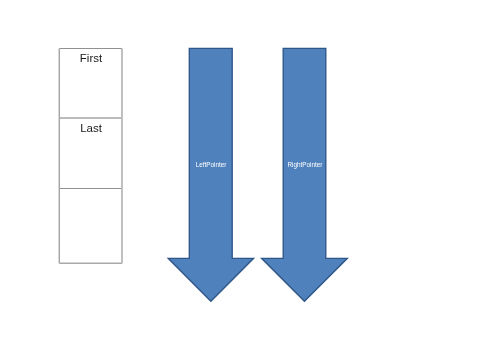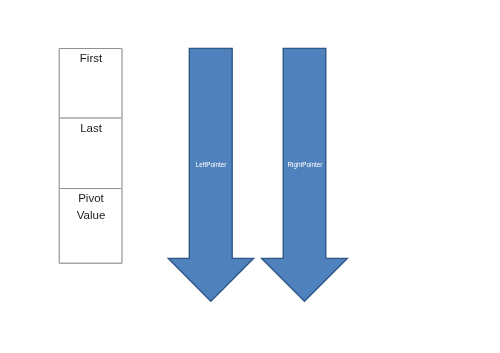--- a/index.html
+++ b/index.html
@@ -79,23 +79,20 @@
       <line x1="59.3" y1="263.25" x2="122.0" y2="263.25" stroke="#a8a8a8" stroke-width="1.4"></line>
       <line x1="59.3" y1="48.5" x2="59.3" y2="263.25" stroke="#a5a5a5" stroke-width="1.45"></line>
       <line x1="122.0" y1="48.5" x2="122.0" y2="263.25" stroke="#bdbdbd" stroke-width="1.9"></line>
     </svg>
     <div class="cell cell-1">
       <span>First</span>
     </div>
     <div class="cell cell-2">
       <span>Last</span>
     </div>
-    <div class="cell cell-3">
-      <span class="multiline">Pivot<br>Value</span>
-    </div>
   </div>
 
   <svg class="arrow-svg" style="left:0px; top:0px; width:500px; height:353px;">
     <polygon class="arrow-shape" points="189.3,48.3 232.2,48.3 232.2,258.3 253.6,258.3 210.85,301.3 168.2,258.3 189.3,258.3" fill="#4f81bd" stroke="#2e5687" stroke-width="1.35" stroke-linejoin="miter"></polygon>
     <polygon class="arrow-shape" points="283.2,48.3 325.8,48.3 325.8,258.3 347.35,258.3 304.45,301.3 261.55,258.3 283.2,258.3" fill="#4f81bd" stroke="#2e5687" stroke-width="1.35" stroke-linejoin="miter"></polygon>
   </svg>
 
   <div class="arrow-label" style="left: 180.8px; top: 160.5px; width: 60px; color: rgb(255, 255, 255);">
     <span>LeftPointer</span>
   </div>

